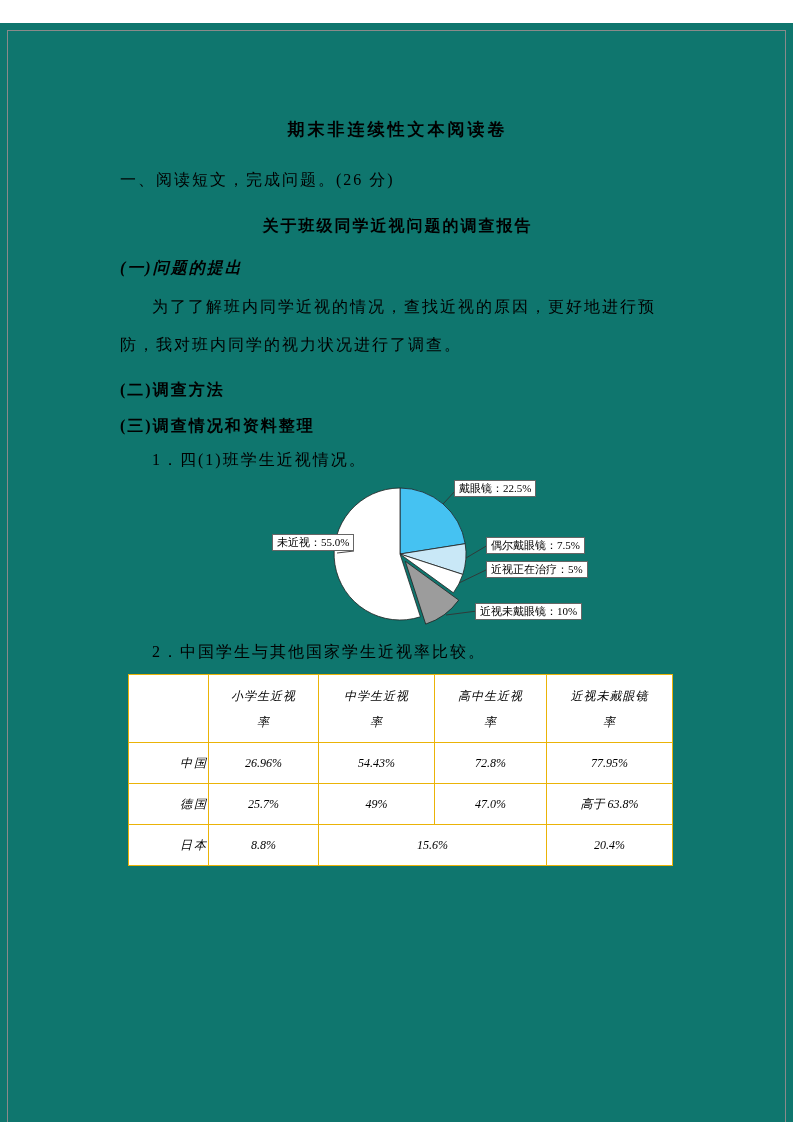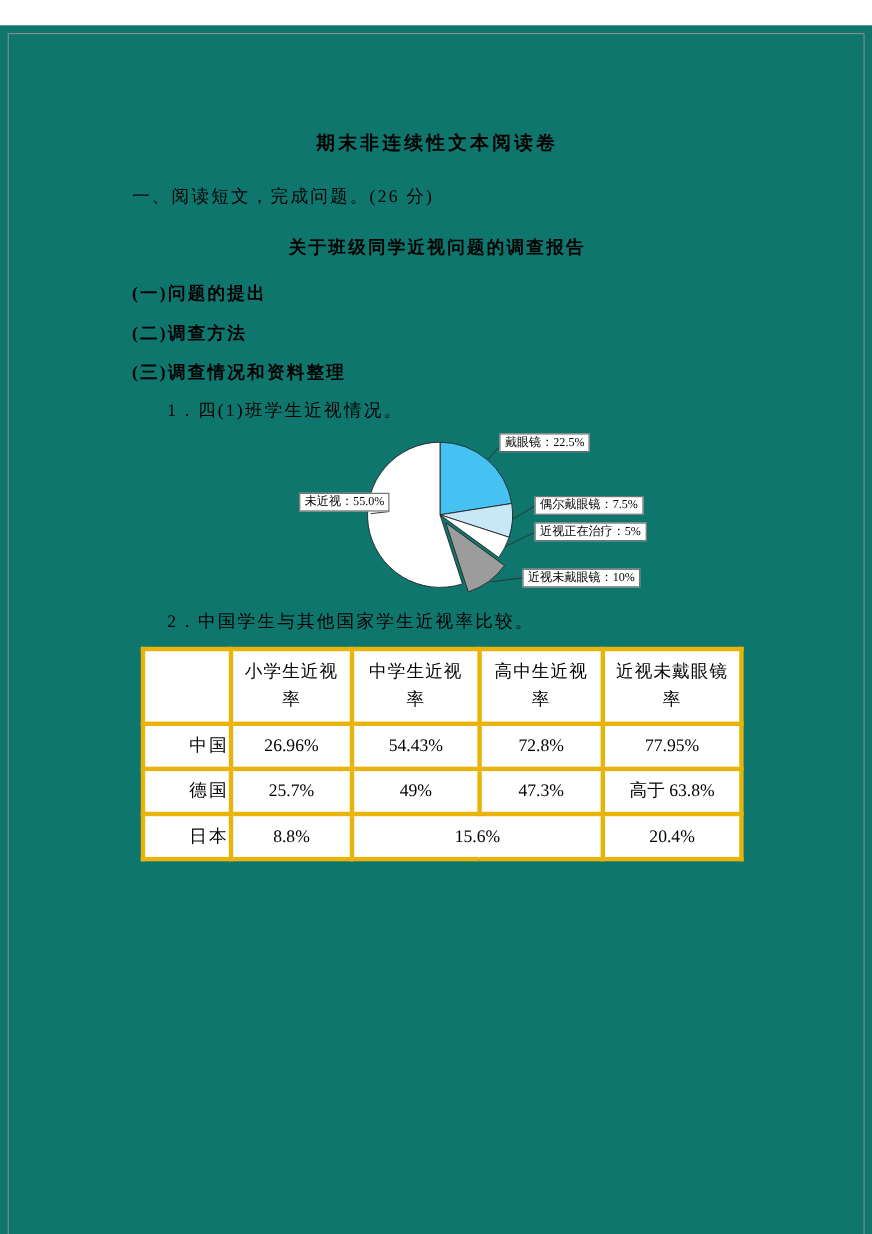--- a/index.html
+++ b/index.html
@@ -6,53 +6,54 @@
   html,body { background:#ffffff; }
   .page {
     width:793px; height:1122px; position:relative; background:#0f766e;
     font-family:"Liberation Serif","DejaVu Serif",serif; color:#000; overflow:hidden;margin-top:23px;
   }
   .page-frame { position:absolute; inset:7px; border:1px solid #8a8a8a; pointer-events:none; }
   .content { padding:97px 118px 0 120px; font-size:16px; letter-spacing:2px; line-height:20px; }
   .doc-title { text-align:center; font-weight:bold; font-size:17px; letter-spacing:3px; }
   .sec-heading { margin-top:30px; font-weight:normal; }
   .report-title { margin-top:26px; text-align:center; font-weight:bold; }
-  .part-heading { margin-top:22px; font-weight:bold; }
+  .part-heading { margin-top:22px; font-weight:bold;font-style:italic; }
   .part-heading2 { margin-top:16px; font-weight:bold; }
   .body-para { margin-top:10px; line-height:38px; text-indent:2em; }
   .methods { margin-top:6px; }
   .method { padding-left:2em; line-height:41px; }
   .caption { margin-top:14px; padding-left:2em; }
   .caption2 { margin-top:4px; padding-left:2em; }
   .chart-wrap { position:relative; height:168px; margin-left:-120px; margin-right:-118px; }
   .chart-wrap svg { position:absolute; left:0; top:0; }
   .pie-label {
     position:absolute; font-size:11px; letter-spacing:0; line-height:13px;
     padding:1px 4px; border:1px solid #666; background:#fff; white-space:nowrap;
   }
   table.vision { margin-top:12px; margin-left:8px; border-collapse:collapse; table-layout:fixed; width:544px; letter-spacing:0; }
-  .vision th, .vision td { border:4px solid #eab308; text-align:center; font-weight:normal; font-size:16px; background:#fff; }
+  .vision th, .vision td { border:1px solid #eab308; text-align:center; font-weight:normal; font-size:12px; background:#fff;font-style:italic; }
   .vision th { height:68px; line-height:26px; white-space:pre-line; letter-spacing:1px; vertical-align:middle; }
   .vision td { height:41px; vertical-align:middle; }
   .vision td.rowlabel { text-align:right; padding-left:10px; letter-spacing:2px; }
 </style>
 </head>
 <body>
 
 <div class="page">
   <div class="page-frame"></div>
   <div class="content">
 
     <div class="doc-title">期末非连续性文本阅读卷</div>
 
     <div class="sec-heading">一、阅读短文，完成问题。(26 分)</div>
 
     <div class="report-title">关于班级同学近视问题的调查报告</div>
 
     <div class="part-heading">(一)问题的提出</div>
+    <div class="body-para">为了了解班内同学近视的情况，查找近视的原因，更好地进行预防，我对班内同学的视力状况进行了调查。</div>
 
     <div class="part-heading2">(二)调查方法</div>
 
     <div class="part-heading2">(三)调查情况和资料整理</div>
 
     <div class="caption">1．四(1)班学生近视情况。</div>
 
     <div class="chart-wrap">
       <svg id="pie-svg" width="793" height="168" viewBox="0 0 793 168">
         <g id="pie-slices">
@@ -103,21 +104,21 @@
           <td class="rowlabel">中国</td>
           <td>26.96%</td>
           <td>54.43%</td>
           <td>72.8%</td>
           <td>77.95%</td>
         </tr>
         <tr>
           <td class="rowlabel">德国</td>
           <td>25.7%</td>
           <td>49%</td>
-          <td>47.3%</td>
+          <td>47.0%</td>
           <td>高于 63.8%</td>
         </tr>
         <tr>
           <td class="rowlabel">日本</td>
           <td>8.8%</td>
           <td colspan="2">15.6%</td>
           <td>20.4%</td>
         </tr>
       </tbody>
     </table>

